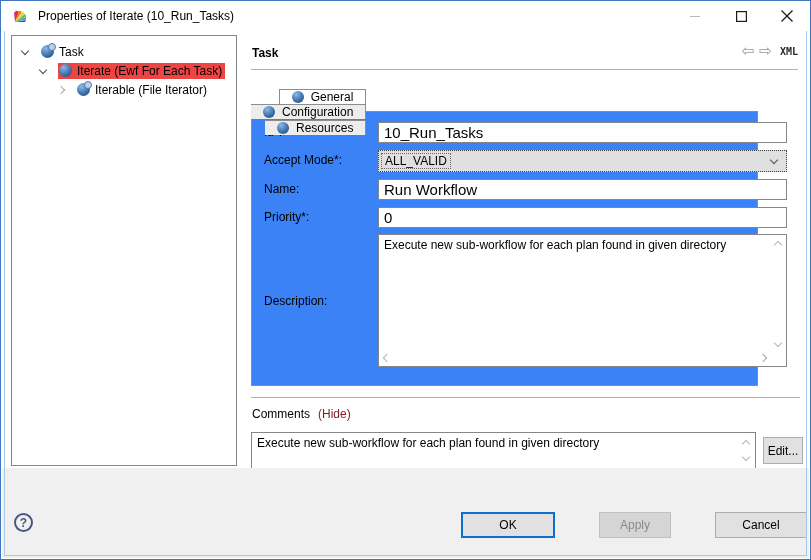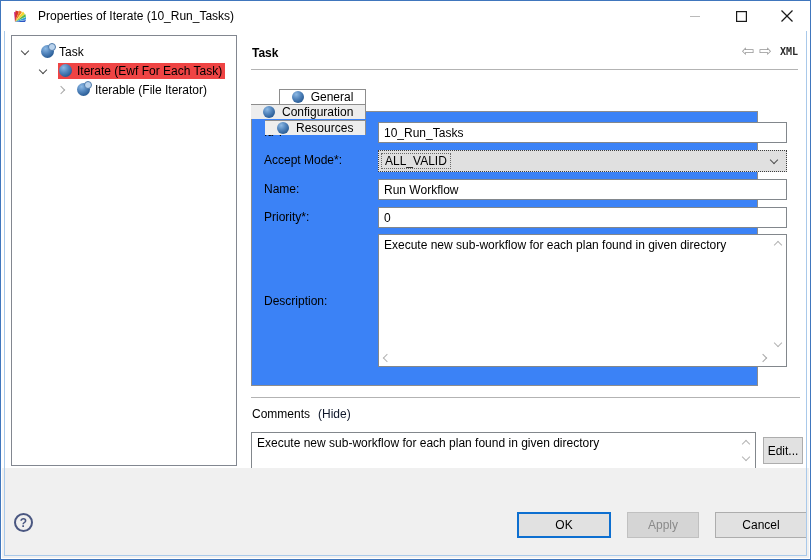--- a/index.html
+++ b/index.html
@@ -48,41 +48,41 @@
   .tabs { position:absolute; left:250px; top:88px; height:23px; display:flex; align-items:flex-end; z-index:5;flex-direction:column; }
   .tab { display:flex; align-items:center; gap:7px; padding:0 12px; height:19px; margin-bottom:1px;
     background:#ededed; border:1px solid #8d8d8d; border-bottom:none; border-left:none; font-size:12px; }
   .tab:first-child { border-left:1px solid #8d8d8d; }
   .tab.active { background:#fff; height:23px; margin-bottom:0; border-left:1px solid #8d8d8d; }
   .tab .sphere { width:12px; height:12px; }
 
   
   .groupbox { position:absolute; left:250px; top:110px; width:507px; height:275px; border:1px solid #8d8d8d; background:#3b82f6; }
   .flabel { position:absolute; left:12px; white-space:nowrap; }
-  .field { position:absolute; left:126px; width:409px; border:1px solid #82878c; background:#fff; font-family:inherit; font-size:12px; padding:0 5px; }
+  .field { position:absolute; left:126px; width:409px; border:1px solid #82878c; background:#fff; font-family:inherit; font-size:15px; padding:0 5px; }
   input.field { height:21px; }
   .combo { position:absolute; left:126px; width:409px; height:22px; background:#e0e0e0; border:1px dotted #3c3c3c; display:flex; align-items:center; }
   .combo-text { border:1px dotted #6a6a6a; padding:0 3px; margin-left:2px; }
   .combo .chev { margin-left:auto; margin-right:9px; border-color:#4f4f4f; }
   .descbox { position:absolute; left:126px; top:122px; width:409px; height:133px; border:1px solid #82878c; background:#fff; }
   .descbox .text { position:absolute; left:5px; top:3px; right:22px; line-height:15px; }
   .scroll-chev { position:absolute; width:6px; height:6px; border-right:1.4px solid #b4b4b4; border-bottom:1.4px solid #b4b4b4; }
 
   
   .comments-head { position:absolute; left:251px; top:406px; display:flex; gap:8px; }
-  .hide-link { color:#0f172a; }
+  .hide-link { color:#7f1d1d; }
   .commentsbox { position:absolute; left:250px; top:431px; width:505px; height:37px; border:1px solid #82878c; background:#fff; }
   .commentsbox .text { position:absolute; left:5px; top:3px; right:24px; line-height:15px; }
   .edit-btn { position:absolute; left:762px; top:436px; width:40px; height:27px; background:#e1e1e1; border:1px solid #adadad; font-family:inherit; font-size:12px; }
 
   
   .footer { position:absolute; left:1px; right:1px; bottom:1px; height:90px; background:#f0f0f0; }
   .help-circle { position:absolute; left:12px; top:45px; width:19px; height:19px; border:2px solid #4a5781; border-radius:50%;
     color:#4a5781; font-weight:bold; font-size:12px; display:flex; align-items:center; justify-content:center; background:transparent; }
-  .btn-row { position:absolute; right:2px; top:44px; display:flex; gap:16px; align-items:flex-start; }
+  .btn-row { position:absolute; right:2px; top:44px; display:flex; gap:44px; align-items:flex-start; }
   .btn { height:26px; background:#e1e1e1; border:1px solid #adadad; font-family:inherit; font-size:12px; color:#000; }
   .btn.ok { width:94px; border:2px solid #0d6fd0; }
   .btn.cancel { width:92px; }
   .btn.apply { width:72px; color:#8a8a8a; background:#d5d5d5; border-color:#c0c0c0; }
 </style>
 </head>
 <body>
 
 <div class="dialog">
 

